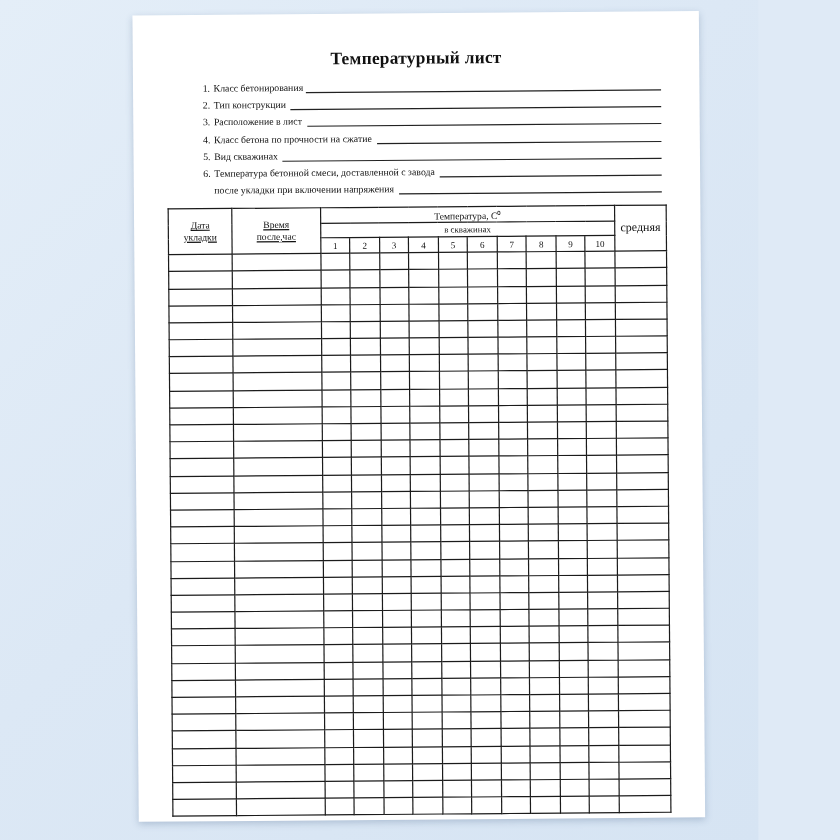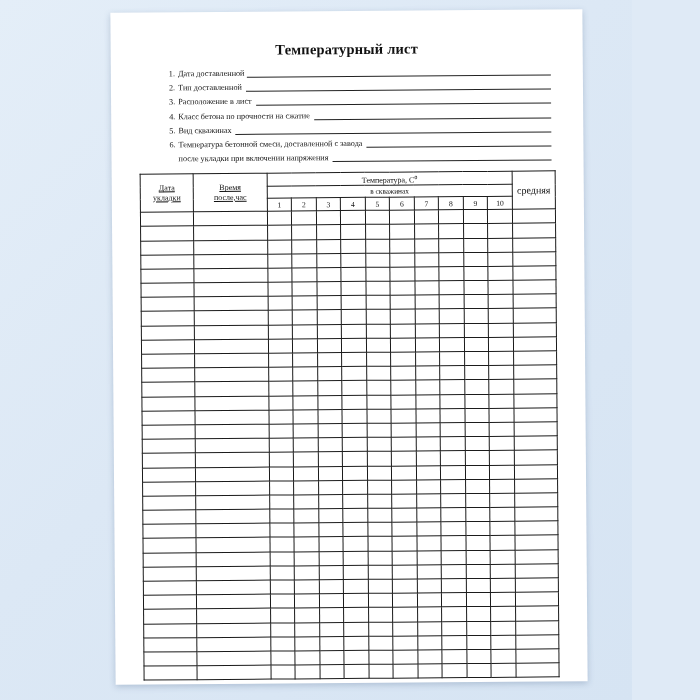--- a/index.html
+++ b/index.html
@@ -120,26 +120,26 @@
 <body>
 
 <div id="stage">
   <div id="sheet">
 
     <div id="doc-title">Температурный лист</div>
 
     <div class="fields">
       <div class="field-row">
         <span class="field-label">1.</span>
-        <span class="field-label" style="margin-left:3px">Дата доставленной</span>
+        <span class="field-label" style="margin-left:3px">Класс бетонирования</span>
         <span class="field-rule"></span>
       </div>
       <div class="field-row">
         <span class="field-label">2.</span>
-        <span class="field-label" style="margin-left:3px">Тип доставленной</span>
+        <span class="field-label" style="margin-left:3px">Тип конструкции</span>
         <span class="field-rule gap"></span>
       </div>
       <div class="field-row">
         <span class="field-label">3.</span>
         <span class="field-label" style="margin-left:3px">Расположение в лист</span>
         <span class="field-rule gap"></span>
       </div>
       <div class="field-row">
         <span class="field-label">4.</span>
         <span class="field-label" style="margin-left:3px">Класс бетона по прочности на сжатие</span>

